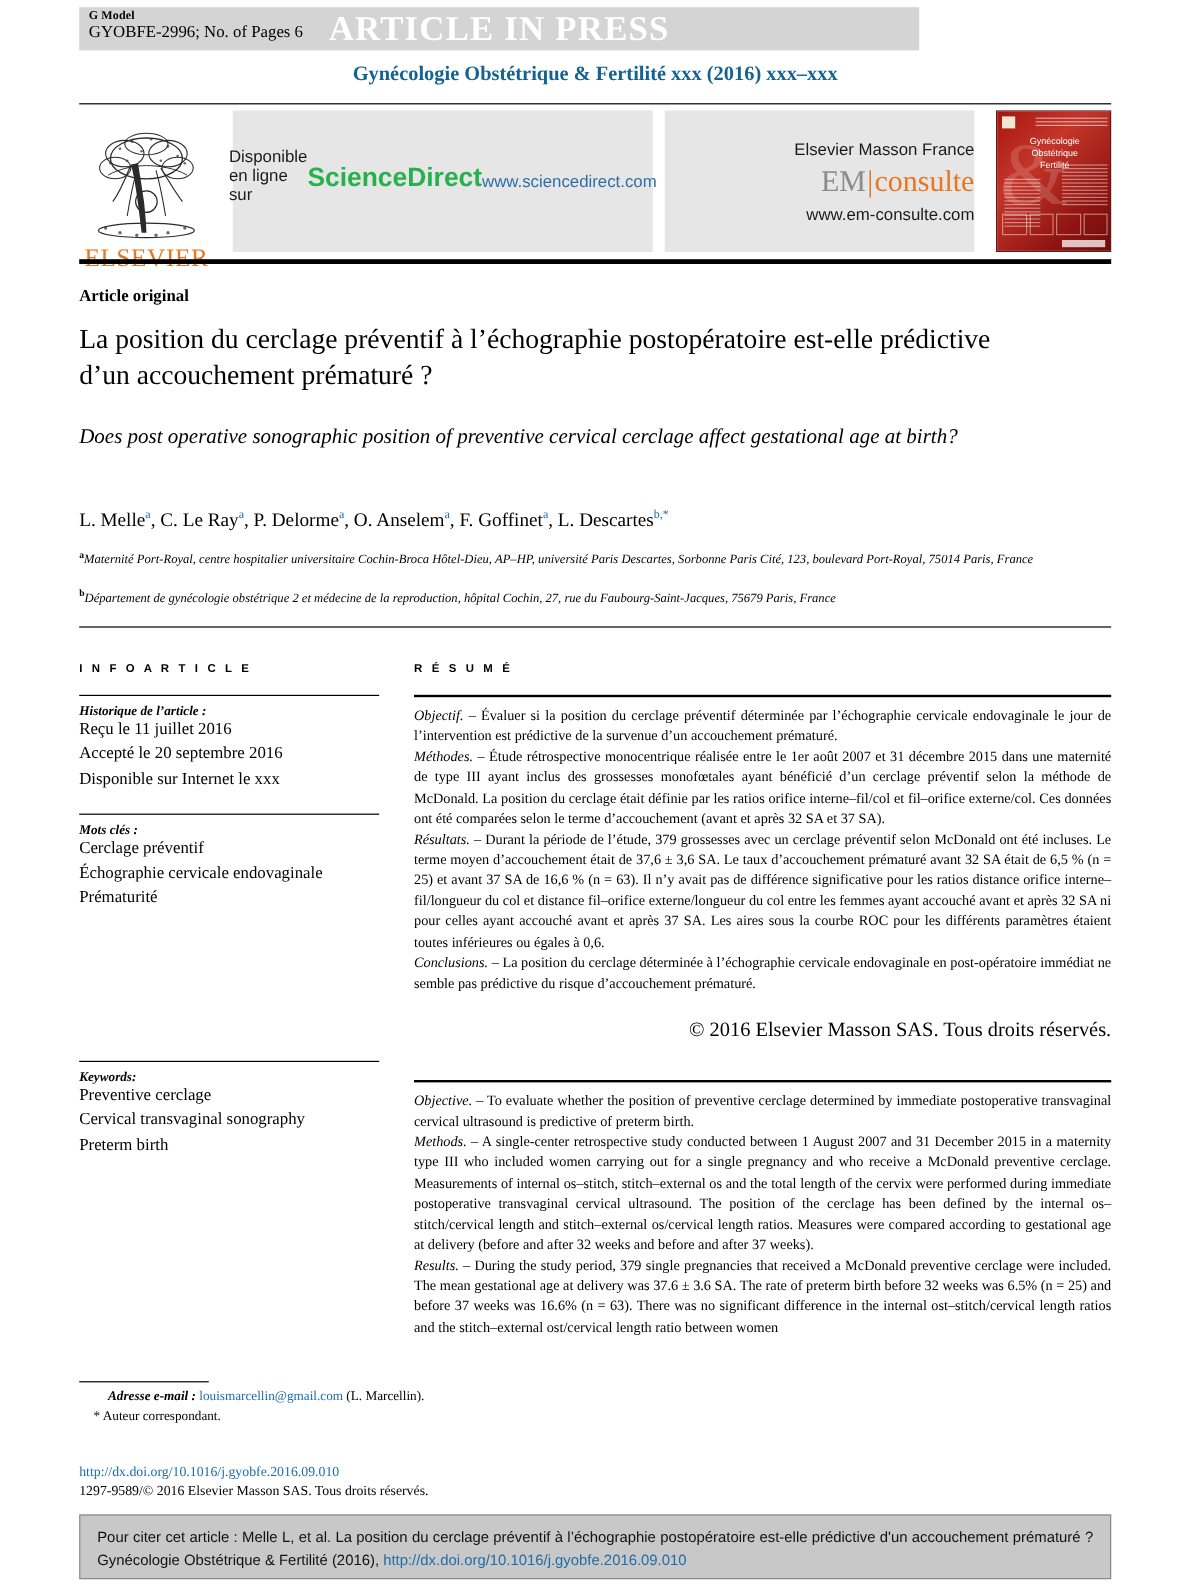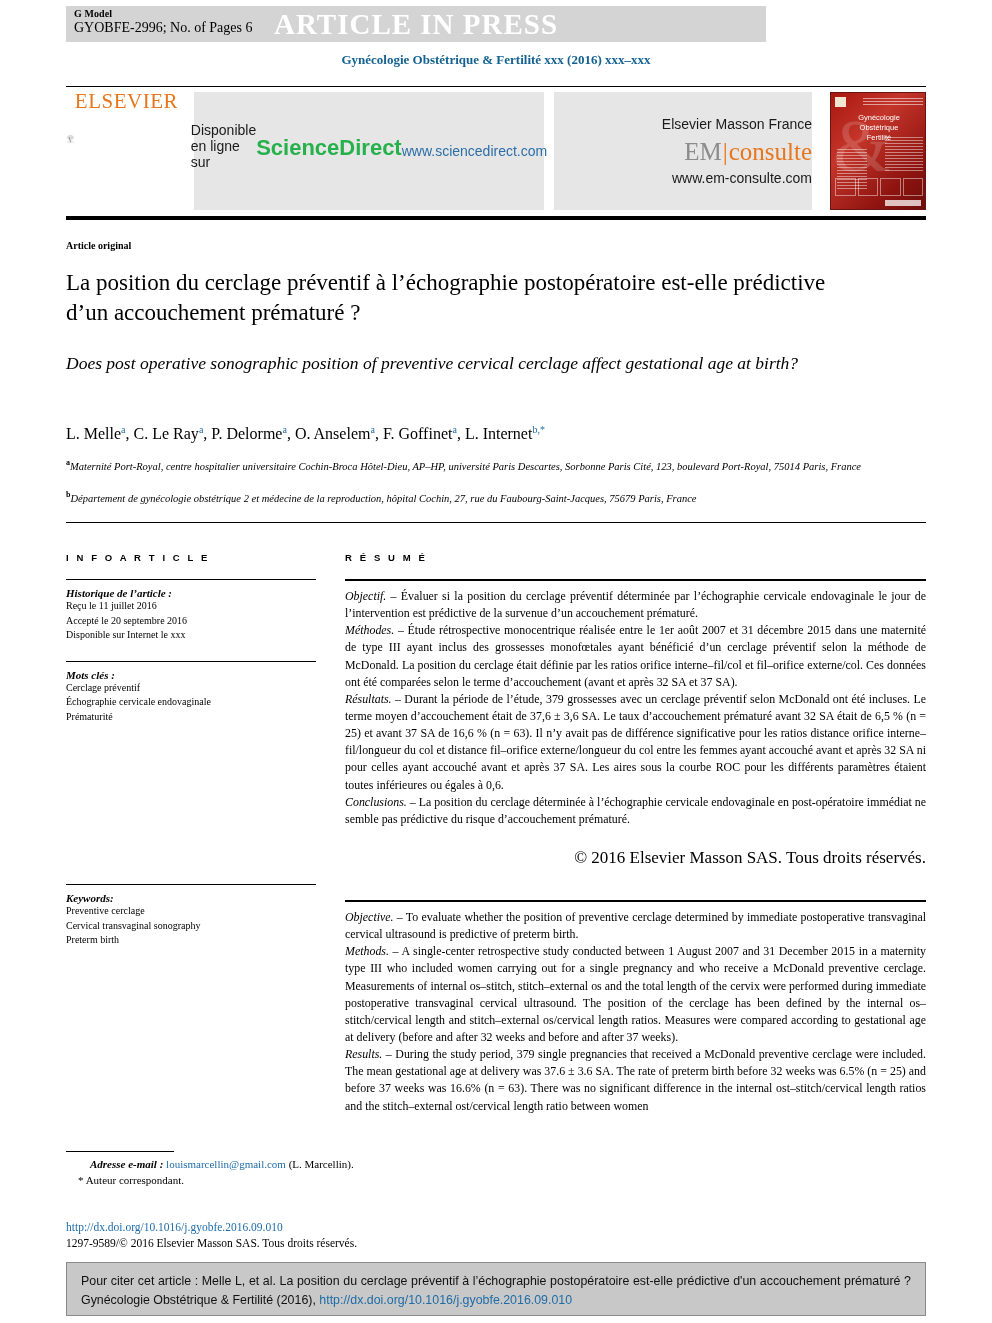--- a/index.html
+++ b/index.html
@@ -42,35 +42,35 @@
   }
 
   
   .journal-line {
     position: absolute;
     left: 66px; top: 52px; width: 860px;
     text-align: center;
     color: #136291;
     font-family: "Liberation Serif", serif;
     font-weight: bold;
-    font-size: 13px;
+    font-size: 17px;
   }
 
   
   .rule-thin-top {
     position: absolute; left: 66px; top: 86px; width: 860px;
     height: 1px; background: #000;
   }
   .masthead {
     position: absolute; left: 66px; top: 90px;
     width: 860px; height: 124px;
   }
   .elsevier-logo {
-    position: absolute; left: 0; top: 0; width: 112px; height: 124px;
-    display: flex; flex-direction: row; justify-content: flex-end;
+    position: absolute; left: 0; top: 12px; width: 112px; height: 124px;
+    display: flex; flex-direction: column; align-items: center; justify-content: flex-end;
   }
   .tree-svg { width: 104px; height: 98px; display: block; }
   .elsevier-word {
     font-family: "Liberation Serif", serif;
     font-size: 21px; color: #E8761C; letter-spacing: 0.5px;
     line-height: 1; margin-top: 1px;
   }
   .sd-box {
     position: absolute; left: 128px; top: 2px;
     width: 350px; height: 118px;
@@ -164,21 +164,21 @@
   }
   .rule-thick {
     position: absolute; left: 66px; width: 860px;
     height: 4px; background: #000;
   }
 
   
   .art-type {
     position: absolute; left: 66px; top: 240px;
     font-family: "Liberation Serif", serif;
-    font-weight: bold; font-size: 10px;
+    font-weight: bold; font-size: 14px;
   }
   .title-fr {
     position: absolute; left: 66px; top: 268px; width: 790px;
     font-family: "Liberation Serif", serif;
     font-size: 23px; line-height: 1.30;
   }
   .title-en {
     position: absolute; left: 66px; top: 352px; width: 790px;
     font-family: "Liberation Serif", serif;
     font-style: italic;
@@ -213,21 +213,21 @@
   }
   .hr-black { height: 1px; background: #000; }
   .hr-thick2 { height: 2px; background: #000; }
 
   .meta-head {
     font-family: "Liberation Serif", serif;
     font-style: italic; font-weight: bold; font-size: 11px;
   }
   .meta-line {
     font-family: "Liberation Serif", serif;
-    font-size: 10px; line-height: 1.46;
+    font-size: 14px; line-height: 1.46;
   }
 
   .abs-body {
     font-family: "Liberation Serif", serif;
     font-size: 11.9px; line-height: 1.44;
     text-align: justify;
   }
   .abs-body .lead {
     font-style: italic;
   }
@@ -396,21 +396,21 @@
     <div class="ct-foot"></div>
   </div>
 </div>
 
 <div class="rule-thick" style="top:216px;"></div>
 
 <div class="art-type">Article original</div>
 <div class="title-fr">La position du cerclage préventif à l’échographie postopératoire est-elle prédictive d’un accouchement prématuré ?</div>
 <div class="title-en">Does post operative sonographic position of preventive cervical cerclage affect gestational age at birth?</div>
 
-<div class="authors" id="author-list"><span>L. Melle</span><sup>a</sup>, <span>C. Le Ray</span><sup>a</sup>, <span>P. Delorme</span><sup>a</sup>, <span>O. Anselem</span><sup>a</sup>, <span>F. Goffinet</span><sup>a</sup>, <span>L. Internet</span><sup>b,*</sup></div>
+<div class="authors" id="author-list"><span>L. Melle</span><sup>a</sup>, <span>C. Le Ray</span><sup>a</sup>, <span>P. Delorme</span><sup>a</sup>, <span>O. Anselem</span><sup>a</sup>, <span>F. Goffinet</span><sup>a</sup>, <span>L. Descartes</span><sup>b,*</sup></div>
 
 <div class="affil" id="affil-a">
   <sup>a</sup><span>Maternité Port-Royal, centre hospitalier universitaire Cochin-Broca Hôtel-Dieu, AP–HP, université Paris Descartes, Sorbonne Paris Cité, 123, boulevard Port-Royal, 75014 Paris, France</span>
 </div>
 <div class="affil" id="affil-b">
   <sup>b</sup><span>Département de gynécologie obstétrique 2 et médecine de la reproduction, hôpital Cochin, 27, rue du Faubourg-Saint-Jacques, 75679 Paris, France</span>
 </div>
 
 <div class="rule-thin" style="top:522px;"></div>
 

